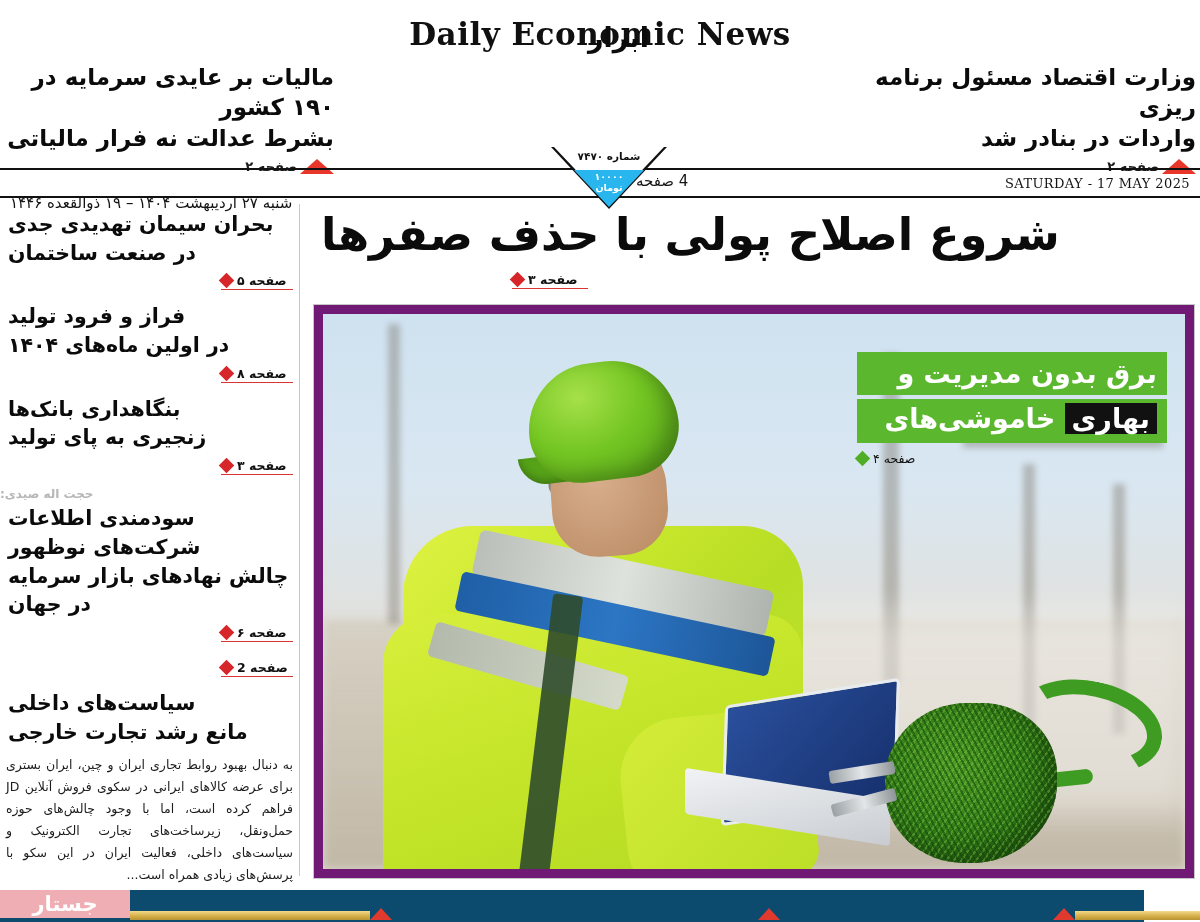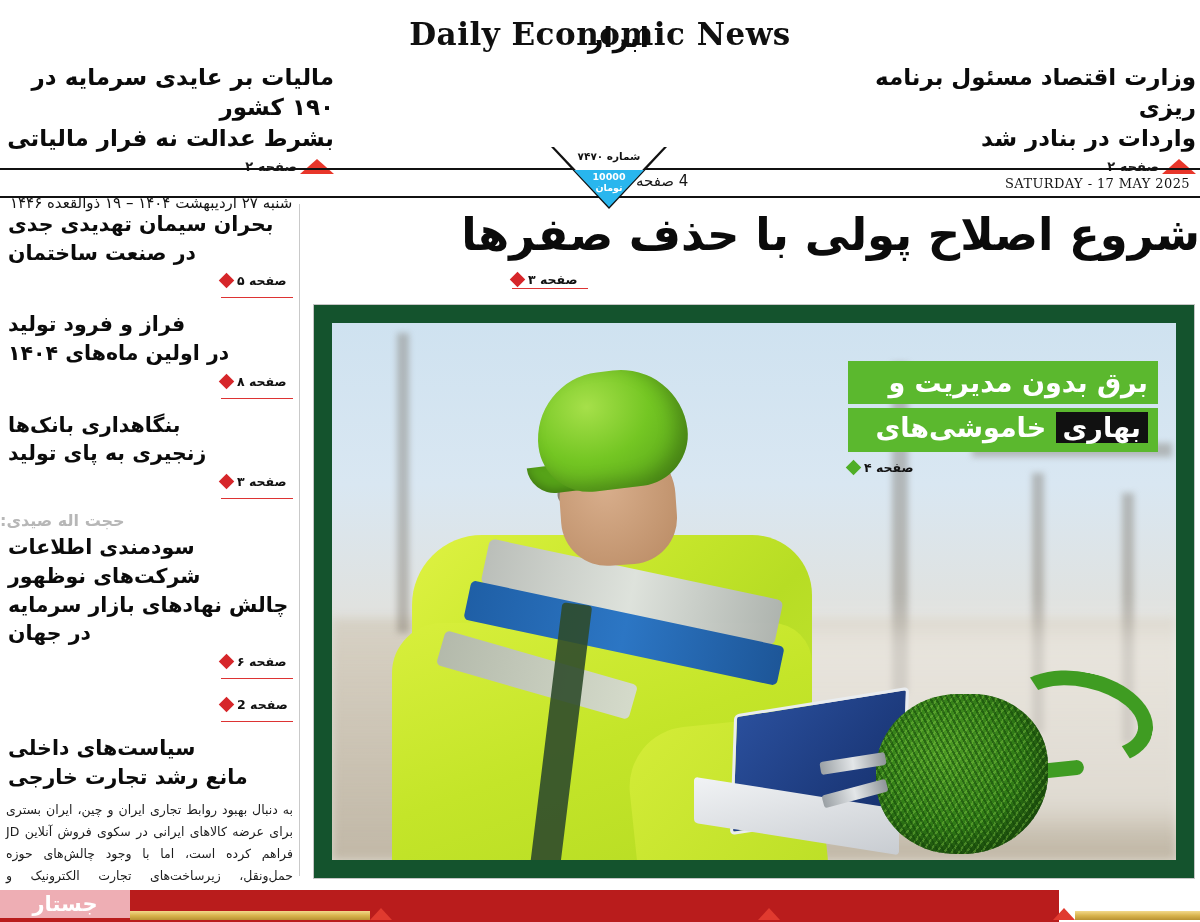--- a/index.html
+++ b/index.html
@@ -96,61 +96,61 @@
     font-size:9.5px;font-weight:700;color:#ffffff;direction:rtl;line-height:1.15;
   }
 
   
   .content{position:absolute;top:200px;left:0;width:1200px;height:690px;}
 
   
   .sidebar{position:absolute;right:907px;top:0;width:293px;}
   .sb-item{margin-bottom:2px;padding-top:10px;}
   .sb-kicker{
-    direction:rtl;text-align:left;font-size:16px;font-weight:700;
+    direction:rtl;text-align:left;font-size:12px;font-weight:700;
     color:#b7b7b7;margin-bottom:3px;
   }
   .sb-title{
     direction:rtl;text-align:left;font-size:20.5px;font-weight:700;
     line-height:1.4;color:#0b0b0b;padding-left:8px;
   }
   .sb-ref{
     display:flex;align-items:center;gap:5px;direction:rtl;
     margin-top:6px;justify-content:flex-end;width:72px;
-    border-bottom:1.6px solid #d33;padding-bottom:9px;
+    border-bottom:1.6px solid #d33;padding-bottom:1px;
   }
   .diamond{
     width:11px;height:11px;background:#d6262a;transform:rotate(45deg);
     flex:0 0 11px;
   }
   .sb-ref-txt{font-size:12.5px;font-weight:700;color:#111;direction:rtl;}
   .sb-body{
     direction:rtl;text-align:justify;font-size:12.5px;line-height:1.75;
     color:#1c1c1c;padding-left:6px;margin-top:8px;
   }
 
   
   .vdiv{position:absolute;right:900px;top:4px;width:1px;height:672px;background:#c9c9c9;}
 
   
   .main{position:absolute;right:0;top:0;width:893px;}
   .lead{
-    direction:rtl;text-align:right;font-size:45px;font-weight:700;
+    direction:rtl;text-align:left;font-size:45px;font-weight:700;
     color:#0b0b0b;line-height:1.2;margin:8px 0 0 0;padding-left:14px;
   }
   .lead-ref{
     position:absolute;right:612px;top:72px;width:76px;
     display:flex;align-items:center;gap:5px;direction:rtl;
     justify-content:flex-end;border-bottom:1.6px solid #d33;padding-bottom:1px;
   }
 
   
   .photo-frame{
     position:absolute;top:104px;right:5px;width:882px;height:575px;
-    border:1px solid #c6c6c6;background:#14532d;padding:18px;box-sizing:border-box;
+    border:1px solid #c6c6c6;background:#701a75;padding:9px;box-sizing:border-box;
   }
   .photo{
     position:relative;width:100%;height:100%;overflow:hidden;
     background:linear-gradient(to bottom,#cfe2f0 0%,#d9e7f2 30%,#e3e0d8 62%,#ded9ce 100%);
   }
   
   .bg-pylon{position:absolute;background:rgba(120,112,100,.40);filter:blur(3px);}
   .bg-haze{position:absolute;background:rgba(255,255,255,.45);filter:blur(16px);}
   .ground{
     position:absolute;left:0;bottom:0;width:100%;height:45%;
@@ -270,24 +270,24 @@
     box-sizing:border-box;margin-top:4px;
   }
   .ovl-hl{background:#111;color:#fff;padding:0 7px;}
   .ovl-ref{
     display:flex;align-items:center;gap:5px;direction:rtl;margin-top:8px;
     justify-content:flex-end;width:78px;margin-right:auto;margin-left:0;
   }
   .diamond-g{
     width:11px;height:11px;background:#4fae26;transform:rotate(45deg);flex:0 0 11px;
   }
-  .ovl-ref-txt{font-size:12.5px;font-weight:700;color:#111;direction:rtl;}
-
-  
-  .footer{position:absolute;left:0;top:890px;width:1059px;height:32px;background:#b91c1c;text-decoration:underline;}
+  .ovl-ref-txt{font-size:12.5px;font-weight:400;color:#111;direction:rtl;}
+
+  
+  .footer{position:absolute;left:0;top:890px;width:1144px;height:32px;background:#0c4a6e;text-decoration:underline;}
   .pink-box{
     position:absolute;left:0;top:0;width:130px;height:28px;background:#eeaeb4;
   }
   .pink-txt{
     position:absolute;left:0;top:2px;width:130px;text-align:center;
     color:#fff;font-size:21px;font-weight:700;direction:rtl;letter-spacing:3px;
   }
   .gold-bar{position:absolute;top:21px;height:9px;
     background:linear-gradient(to bottom,#f3d98a,#d9b44e,#b99233);}
   .gb1{left:130px;width:240px;}
@@ -337,21 +337,21 @@
     </div>
     <div class="pages-fa">4 صفحه</div>
   </div>
 
   <div class="badge">
     <div class="badge-outer"></div>
     <div class="badge-inner"></div>
     <div class="badge-cyan"></div>
     <div class="badge-num">شماره ۷۴۷۰</div>
     <div class="badge-price">
-      <div>10000</div>
+      <div>۱۰۰۰۰</div>
       <div>تومان</div>
     </div>
   </div>
 
   <div class="content">
 
     <div class="vdiv"></div>
 
     <div class="sidebar">
 

